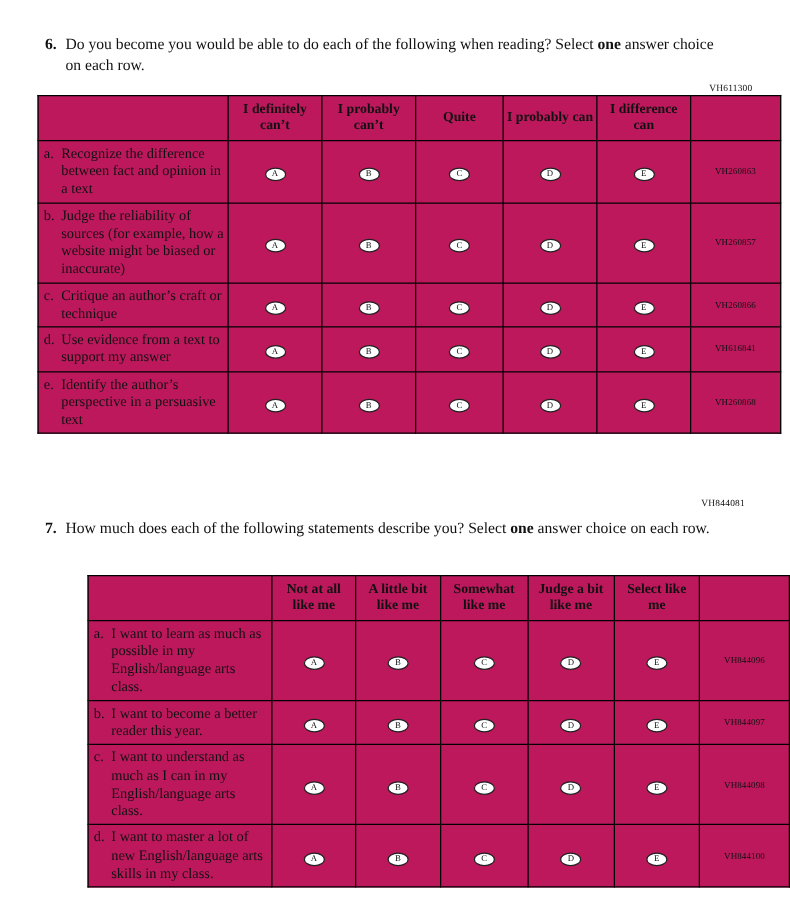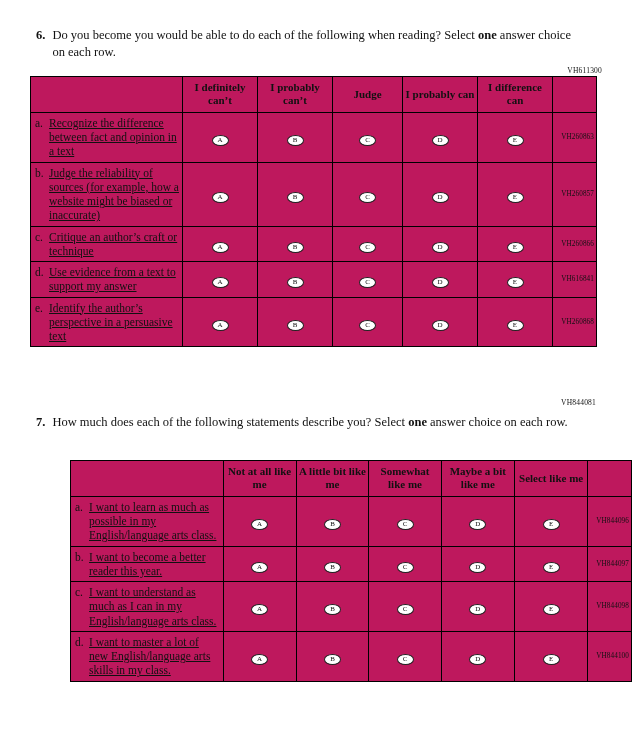--- a/index.html
+++ b/index.html
@@ -18,28 +18,28 @@
   .bold { font-weight:bold; }
   table { border-collapse:collapse; table-layout:fixed; position:absolute; background:#be185d; }
   td, th { border:1px solid #000; vertical-align:middle; }
   th.hdr {
     font-size:11px; line-height:1.22; text-align:center;
     padding:4px 2px; font-weight:bold;
   }
   td.lbl { padding:3px 3px 3px 4px; font-size:11.5px; line-height:1.24; vertical-align:top; }
   .lblwrap { display:flex; }
   .lblltr { flex:0 0 14px; }
-  .lbltxt { flex:1 1 auto;text-decoration:underline; }
+  .lbltxt { flex:1 1 auto; }
   td.ans { text-align:center; }
   .bubble {
     display:inline-flex; align-items:center; justify-content:center;
     width:17px; height:11px; border:1px solid #222; border-radius:50%;
     font-size:7px; line-height:1; cursor:pointer; background:#fff;
   }
-  td.code { font-size:7.2px; text-align:right; padding:0 2px; letter-spacing:0.1px; }
+  td.code { font-size:7.2px; text-align:center; padding:0 19px; letter-spacing:0.1px; }
 </style>
 </head>
 <body>
 
 <div class="qcode" style="top:20px; right:30px;margin-top:46px;">VH611300</div>
 
 <div class="question" style="top:27px; left:36px; width:545px;">
   <span class="qnum">6.</span>
   <span class="qtext">
     <span>Do you become you would be able to do each of the following when reading? Select</span>
@@ -56,21 +56,21 @@
       <col style="width:70px">
       <col style="width:75px">
       <col style="width:75px">
       <col style="width:44px">
   </colgroup>
   <tbody>
       <tr>
     <th class="hdr"></th>
     <th class="hdr">I definitely can’t</th>
     <th class="hdr">I probably can’t</th>
-    <th class="hdr">Judge</th>
+    <th class="hdr">Quite</th>
     <th class="hdr">I probably can</th>
     <th class="hdr">I difference can</th>
     <th class="hdr"></th>
   </tr>
 
   <tr>
     <td class="lbl">
           <div class="lblwrap">
       <span class="lblltr">a.</span>
       <span class="lbltxt">Recognize the difference between fact and opinion in a text</span>
@@ -166,21 +166,21 @@
       <col style="width:75px">
       <col style="width:75px">
       <col style="width:44px">
   </colgroup>
   <tbody>
       <tr>
     <th class="hdr"></th>
     <th class="hdr">Not at all like me</th>
     <th class="hdr">A little bit like me</th>
     <th class="hdr">Somewhat like me</th>
-    <th class="hdr">Maybe a bit like me</th>
+    <th class="hdr">Judge a bit like me</th>
     <th class="hdr">Select like me</th>
     <th class="hdr"></th>
   </tr>
 
   <tr>
     <td class="lbl">
           <div class="lblwrap">
       <span class="lblltr">a.</span>
       <span class="lbltxt">I want to learn as much as possible in my English/language arts class.</span>
           </div>

